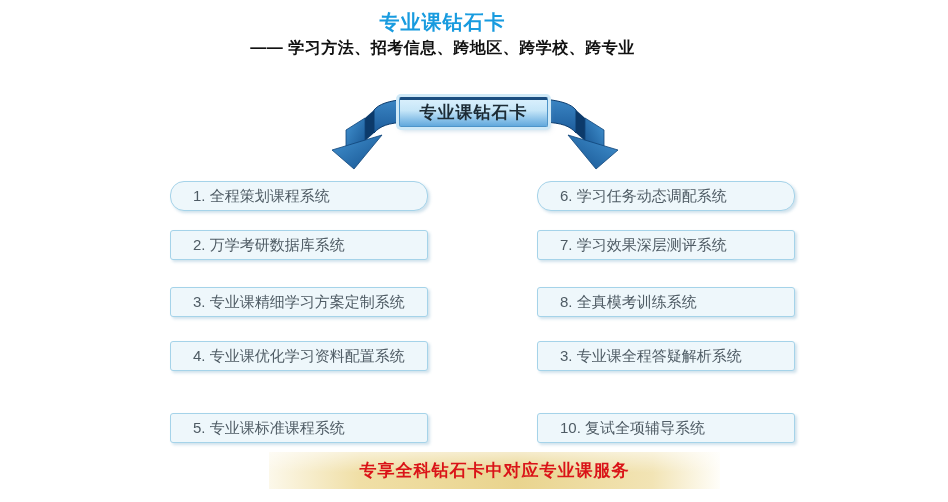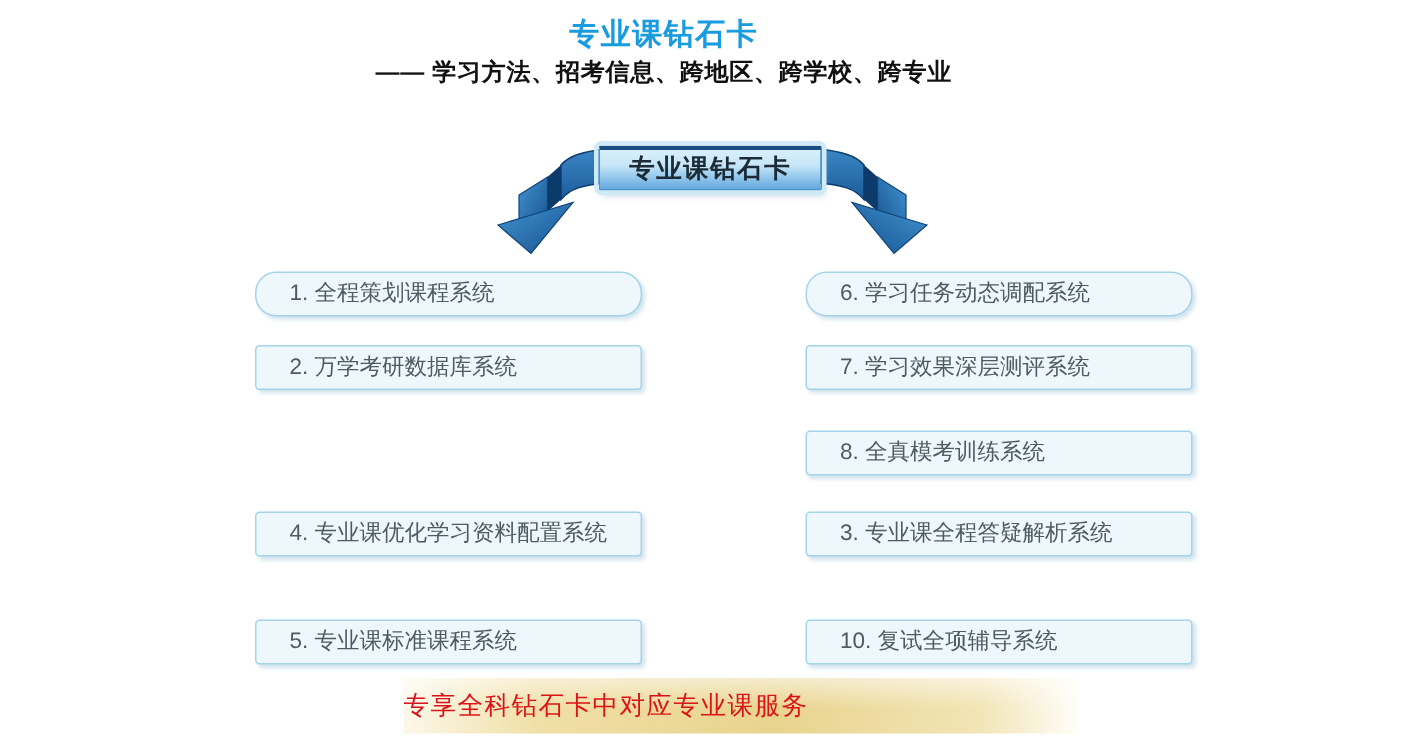--- a/index.html
+++ b/index.html
@@ -35,22 +35,22 @@
     white-space:nowrap;overflow:hidden;
   }
   .colL{left:170px;}
   .colR{left:537px;}
   .r0{top:181px;border-radius:14px;} .r1{top:230px;} .r2{top:287px;} .r3{top:341px;} .r4{top:413px;}
   .footer-banner{
     position:absolute;left:269px;top:452px;width:451px;height:37px;
     background:
       linear-gradient(180deg,rgba(255,255,255,0.55) 0%,rgba(255,255,255,0) 55%),
       linear-gradient(90deg,#fcf8ea 0%,#f0dfa6 20%,#e9d48e 55%,#f2e4b5 85%,#fffef9 100%);
-    line-height:37px;
-    font-size:17px;font-weight:normal;color:#da1318;letter-spacing:1px;
+    text-align:center;line-height:37px;
+    font-size:17px;font-weight:bold;color:#da1318;letter-spacing:1px;
   }
 </style>
 </head>
 <body>
 
 <div class="stage">
 
   <div class="page-title">专业课钻石卡</div>
   <div class="page-subtitle">—— 学习方法、招考信息、跨地区、跨学校、跨专业</div>
 
@@ -87,20 +87,21 @@
       <path d="M44,12 L35,20 L35,43 L44,35 Z" fill="#0c3a6a"></path>
       <path d="M16,32 L35,20 L35,44 L16,56 Z" fill="url(#arrowR)" stroke="#0f4478" stroke-width="0.8"></path>
       <path d="M2,52 L22,46 L52,37 L24,71 Z" fill="url(#arrowR)" stroke="#0f4478" stroke-width="0.8"></path>
     </g>
   </svg>
 
   <div class="banner">专业课钻石卡</div>
 
   <div class="sys-box colL r0">1. 全程策划课程系统</div>
   <div class="sys-box colL r1">2. 万学考研数据库系统</div>
+  <div class="sys-box colL r2">3. 专业课精细学习方案定制系统</div>
   <div class="sys-box colL r3">4. 专业课优化学习资料配置系统</div>
   <div class="sys-box colL r4">5. 专业课标准课程系统</div>
 
   <div class="sys-box colR r0">6. 学习任务动态调配系统</div>
   <div class="sys-box colR r1">7. 学习效果深层测评系统</div>
   <div class="sys-box colR r2">8. 全真模考训练系统</div>
   <div class="sys-box colR r3">3. 专业课全程答疑解析系统</div>
   <div class="sys-box colR r4">10. 复试全项辅导系统</div>
 
   <div class="footer-banner">专享全科钻石卡中对应专业课服务</div>

